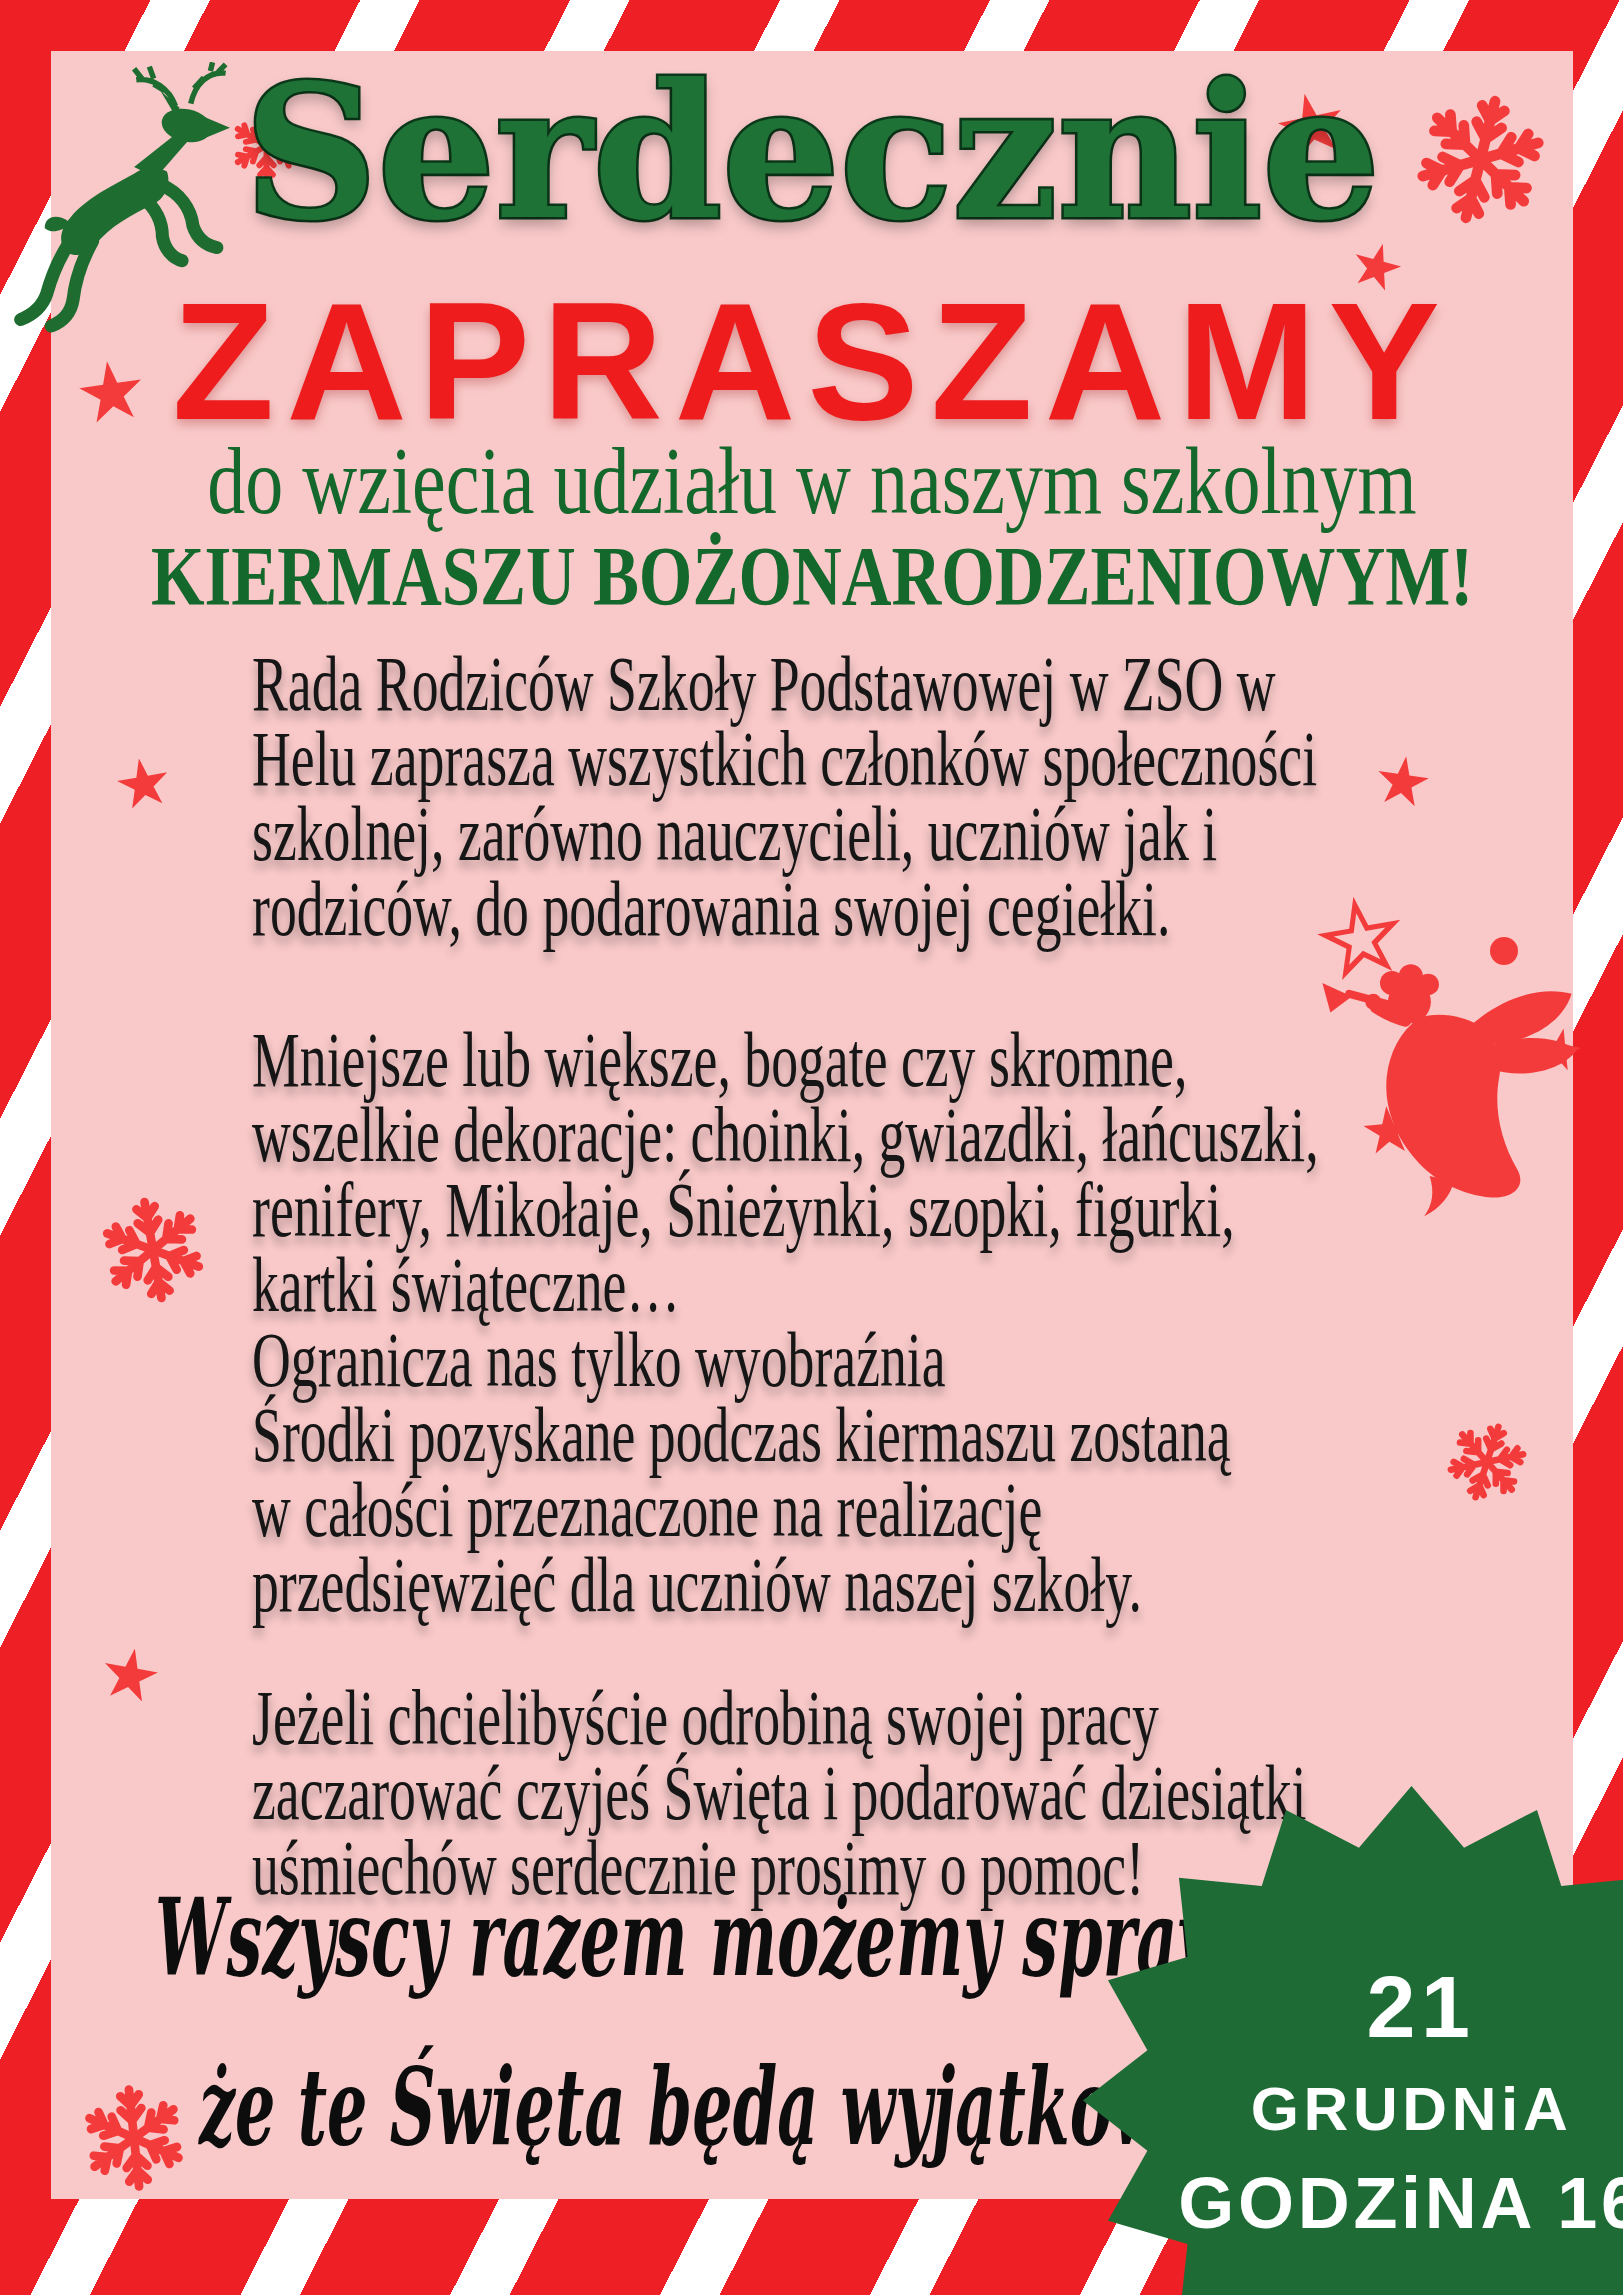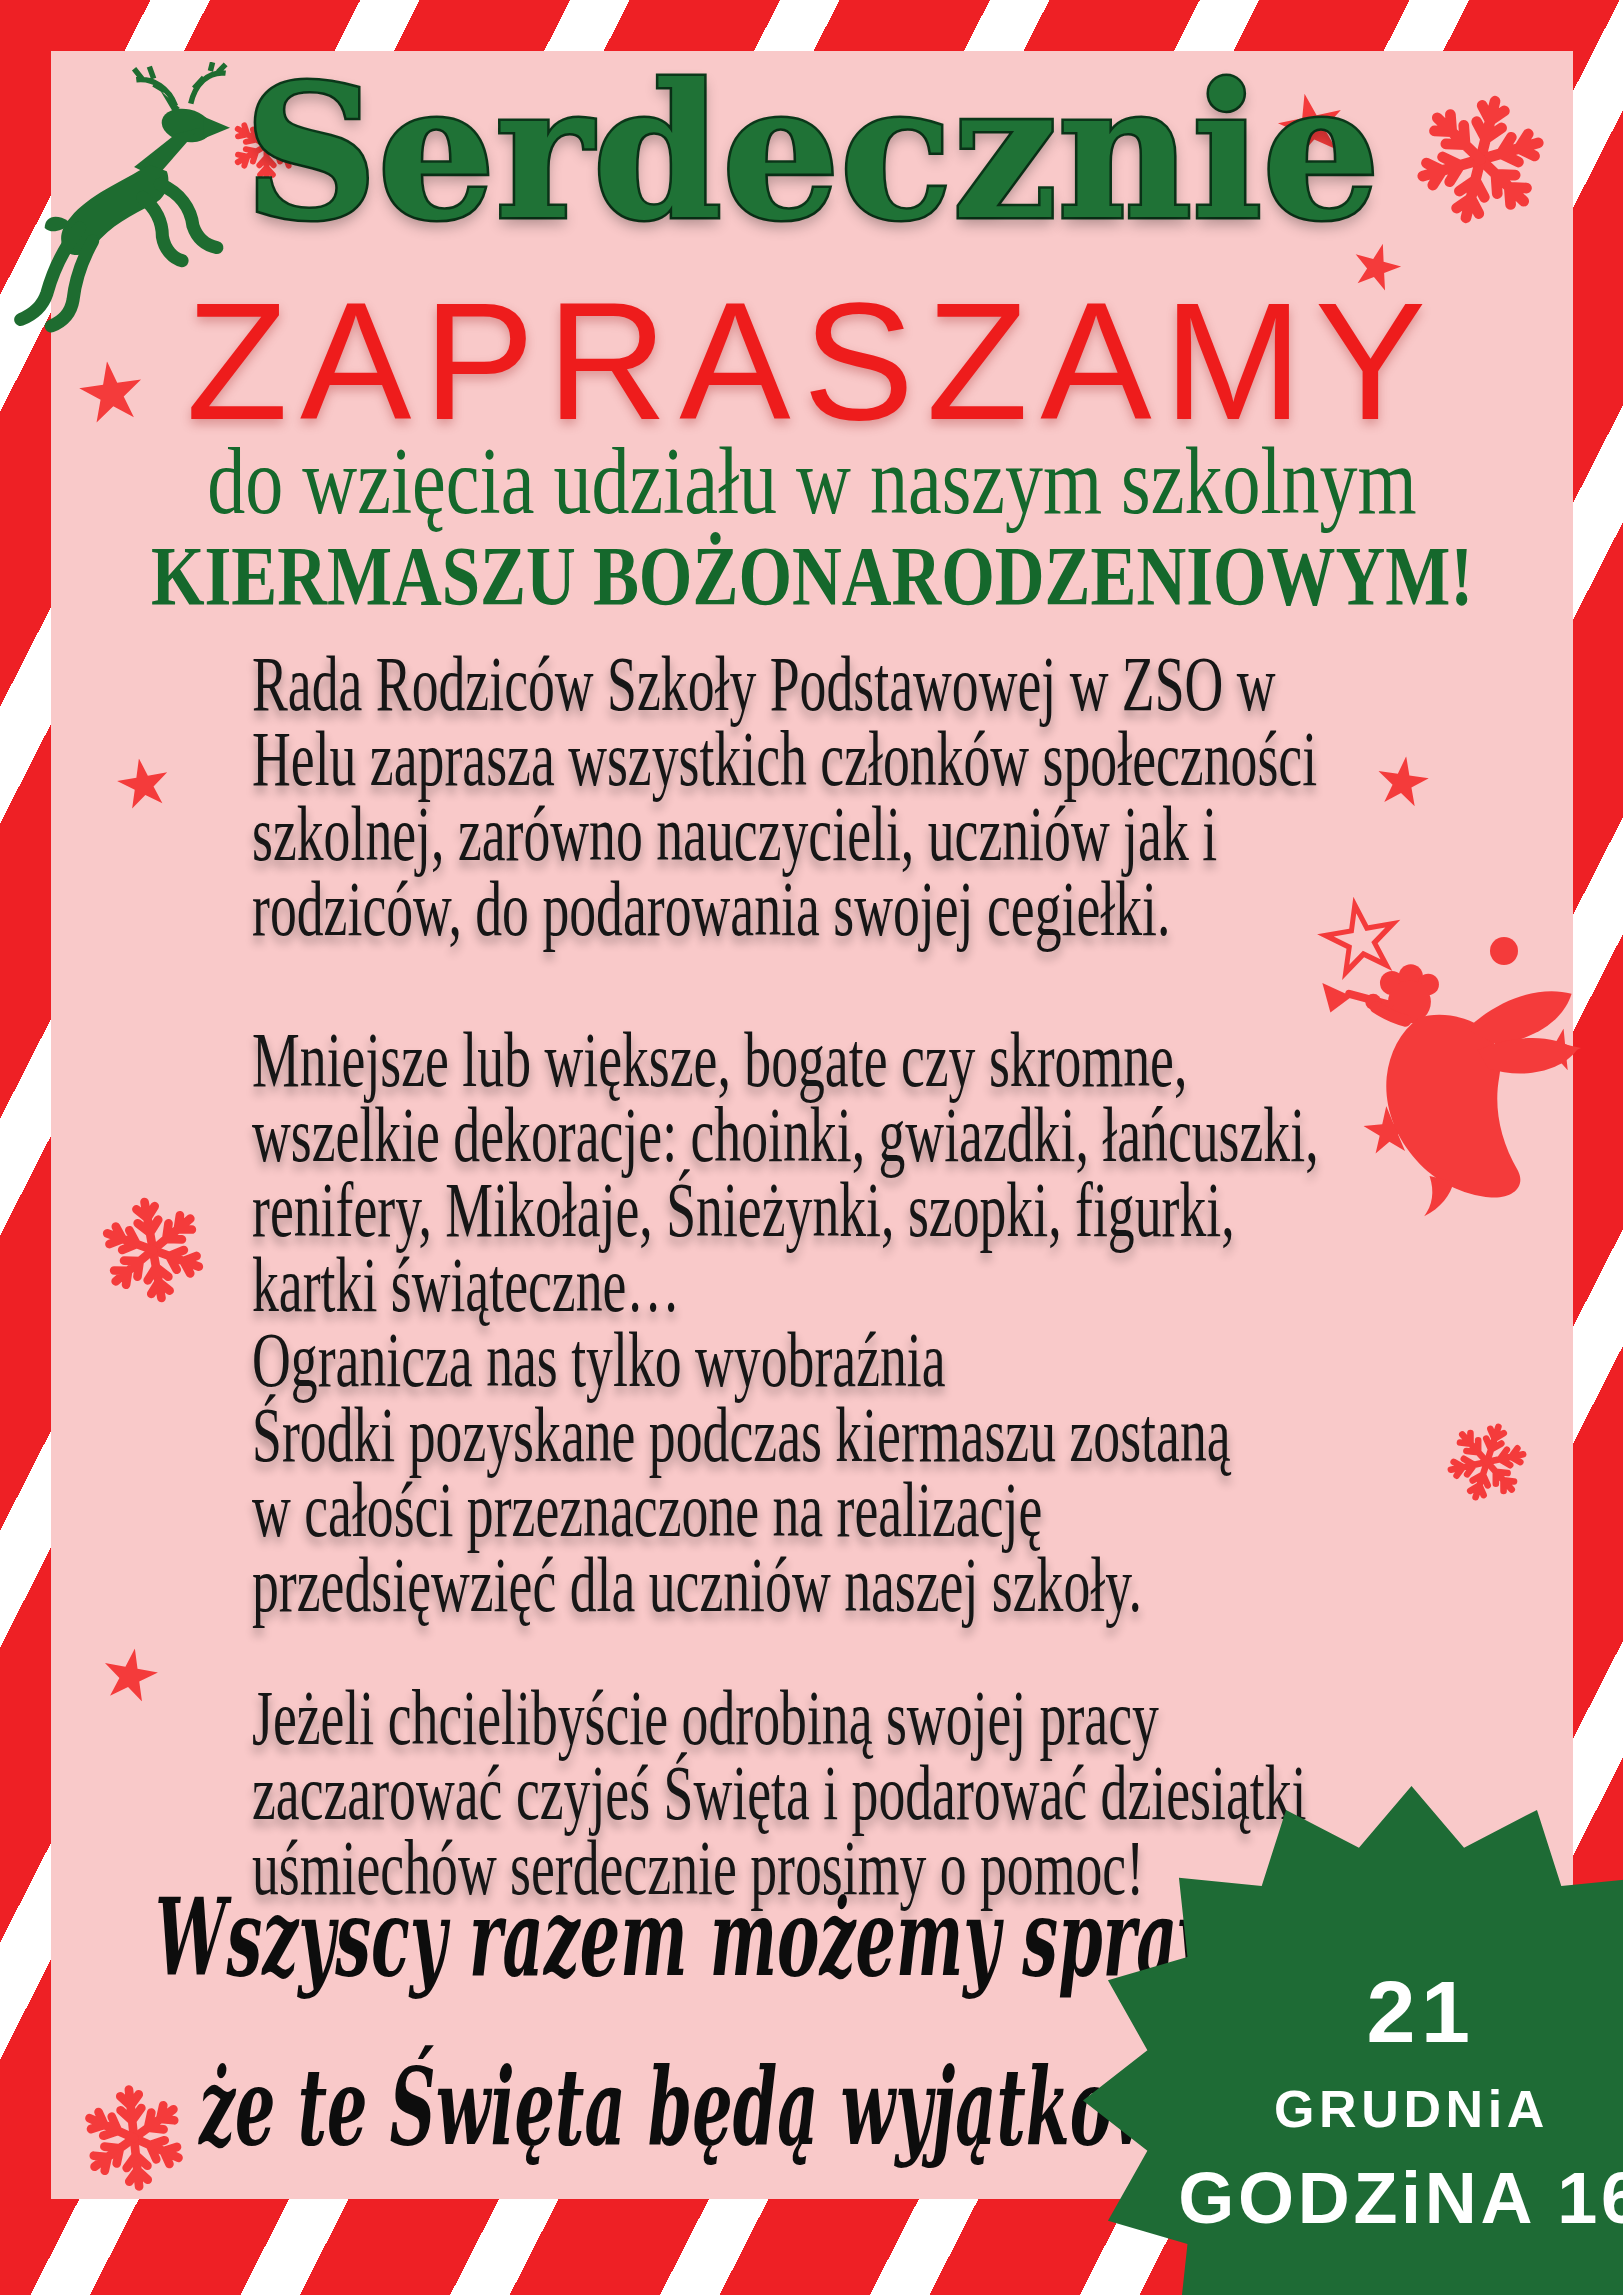--- a/index.html
+++ b/index.html
@@ -20,21 +20,21 @@
   
   .script-title{
     position:absolute;left:0;top:55px;width:1624px;text-align:center;z-index:3;
     font-family:"DejaVu Serif", serif;font-weight:bold;
     font-size:185px;line-height:1.05;color:#1f7236;
     -webkit-text-stroke:5.1px #0c3a1b;paint-order:stroke fill;
     text-shadow:0 6.5px 14px rgba(0,0,0,.30);
   }
   .main-title{
     position:absolute;left:0;top:286px;width:1624px;text-align:center;z-index:3;
-    font-family:"Liberation Sans", sans-serif;font-weight:normal;
+    font-family:"Liberation Sans", sans-serif;font-weight:bold;
     font-size:167px;line-height:0.9;letter-spacing:12px;color:#ee1c1c;
     text-shadow:0 4.6px 10.2px rgba(140,0,0,.28);
   }
   .subtitle{
     position:absolute;left:0;top:429px;width:1624px;text-align:center;z-index:3;
     font-size:95px;line-height:1.1;color:#15682c;
     transform:scaleX(.8);transform-origin:center top;white-space:nowrap;
   }
   .subtitle2{
     position:absolute;left:0;top:531px;width:1624px;text-align:center;z-index:3;
@@ -65,21 +65,21 @@
     background:#1e6b35;
     clip-path:polygon(100% 50%,90.2% 58%,96.2% 69.1%,84.1% 72.8%,85.4% 85.4%,72.8% 84.1%,69.1% 96.2%,58% 90.2%,50% 100%,42% 90.2%,30.9% 96.2%,27.2% 84.1%,14.6% 85.4%,15.9% 72.8%,3.8% 69.1%,9.8% 58%,0% 50%,9.8% 42%,3.8% 30.9%,15.9% 27.2%,14.6% 14.6%,27.2% 15.9%,30.9% 3.8%,42% 9.8%,50% 0%,58% 9.8%,69.1% 3.8%,72.8% 15.9%,85.4% 14.6%,84.1% 27.2%,96.2% 30.9%,90.2% 42%);
     display:flex;flex-direction:column;align-items:center;justify-content:center;
     gap:27px;
   }
   .badge div{
     font-family:"Liberation Sans", sans-serif;font-weight:bold;color:#ffffff;
     text-align:center;line-height:1;
   }
   .badge .b1{font-size:88px;letter-spacing:5.6px;margin-left:19px;}
-  .badge .b2{font-size:52px;letter-spacing:4.6px;}
+  .badge .b2{font-size:62px;letter-spacing:4.6px;}
   .badge .b3{font-size:72px;letter-spacing:3.7px;}
   
   .deco{position:absolute;z-index:2;}
   .star{
     background:#f43b3b;
     clip-path:polygon(50% 0%,61% 35%,98% 35%,68% 57%,79% 91%,50% 70%,21% 91%,32% 57%,2% 35%,39% 35%);
   }
   .star-inner{
     position:absolute;left:19%;top:19%;width:62%;height:62%;background:#f9c9c9;
     clip-path:polygon(50% 0%,61% 35%,98% 35%,68% 57%,79% 91%,50% 70%,21% 91%,32% 57%,2% 35%,39% 35%);

